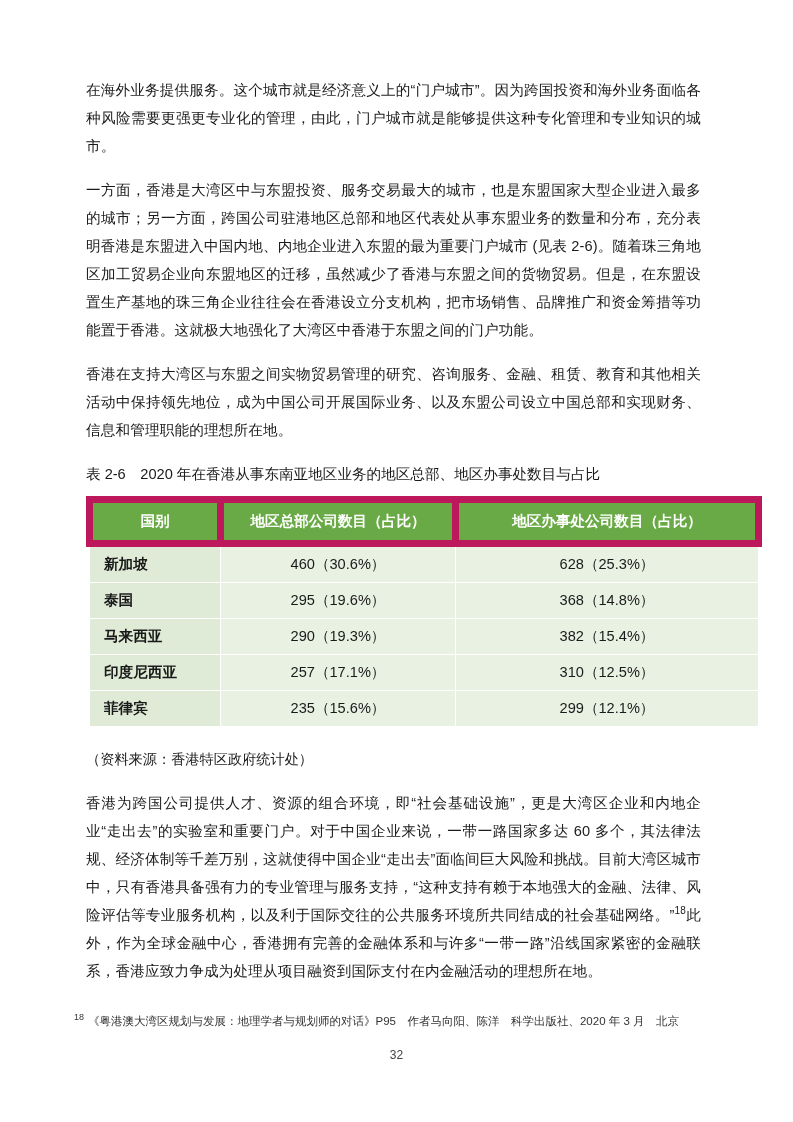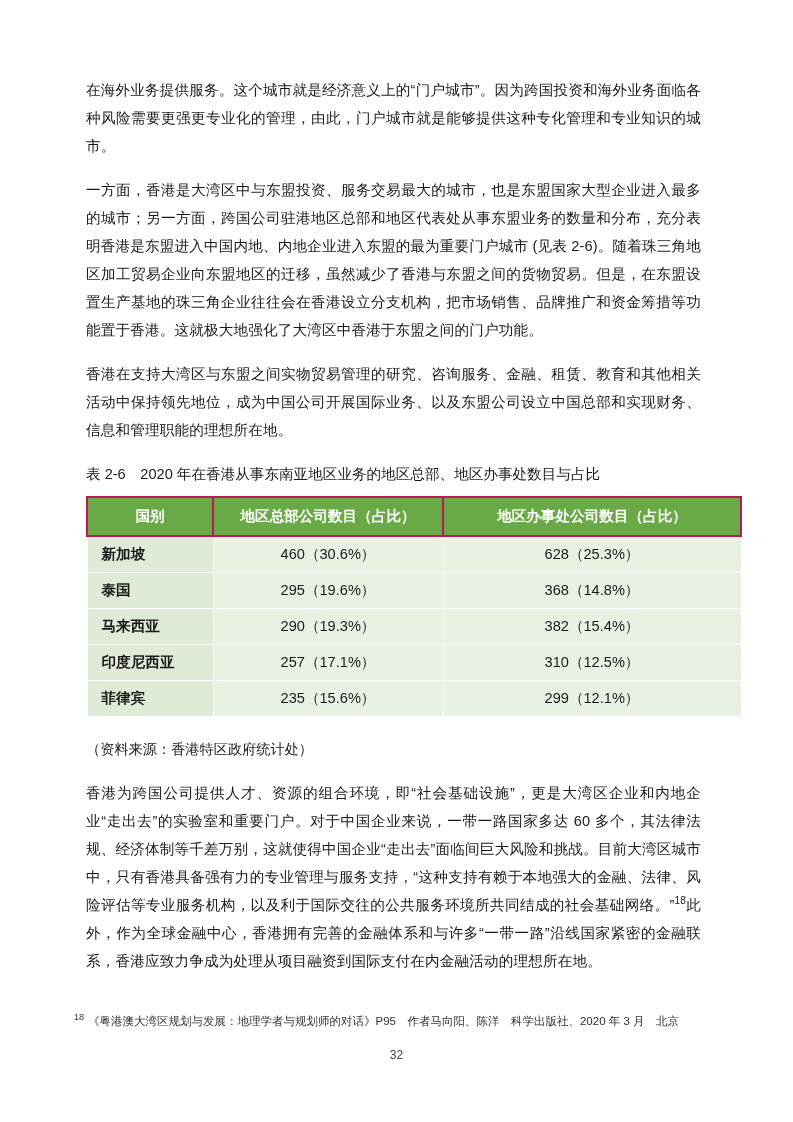--- a/index.html
+++ b/index.html
@@ -43,21 +43,21 @@
     margin: 0 0 0 0;
     table-layout: fixed;
   }
   table.data-table th {
     background: #6aaa46;
     color: #ffffff;
     font-size: 14.6px;
     font-weight: bold;
     text-align: center;
     padding: 9px 4px;
-    border: 2px solid #be185d;
+    border: 7px solid #be185d;
   }
   table.data-table th.col-country {
     width: 116px;
   }
   table.data-table th.col-hq {
     width: 220px;
   }
   table.data-table th.col-office {
     width: 288px;
   }

